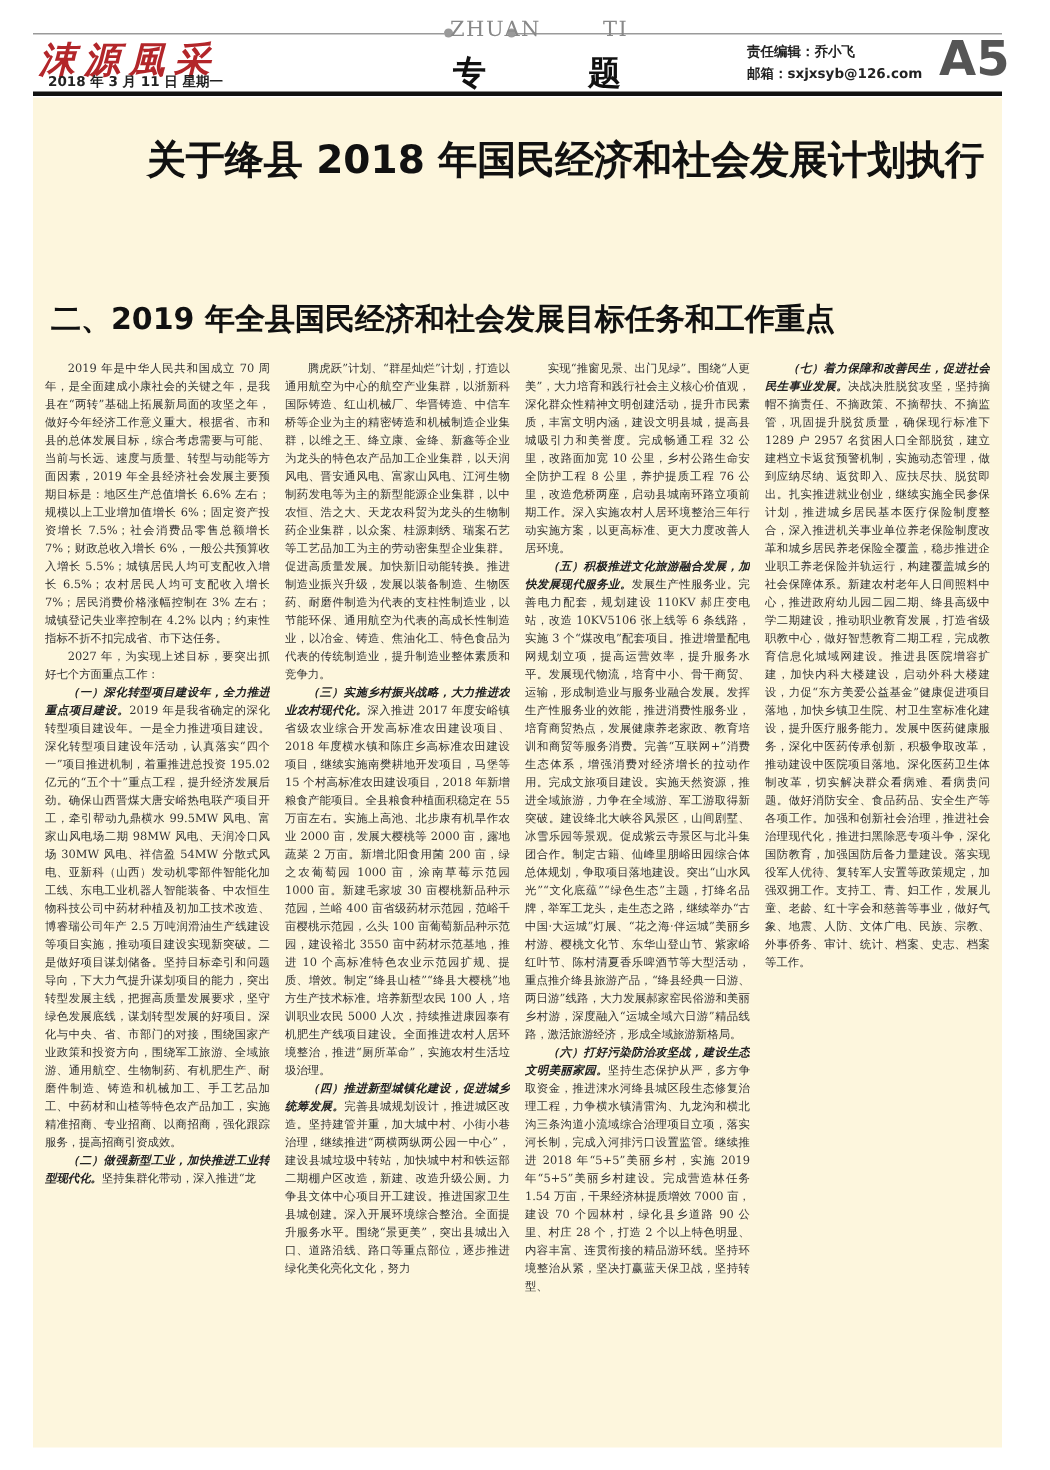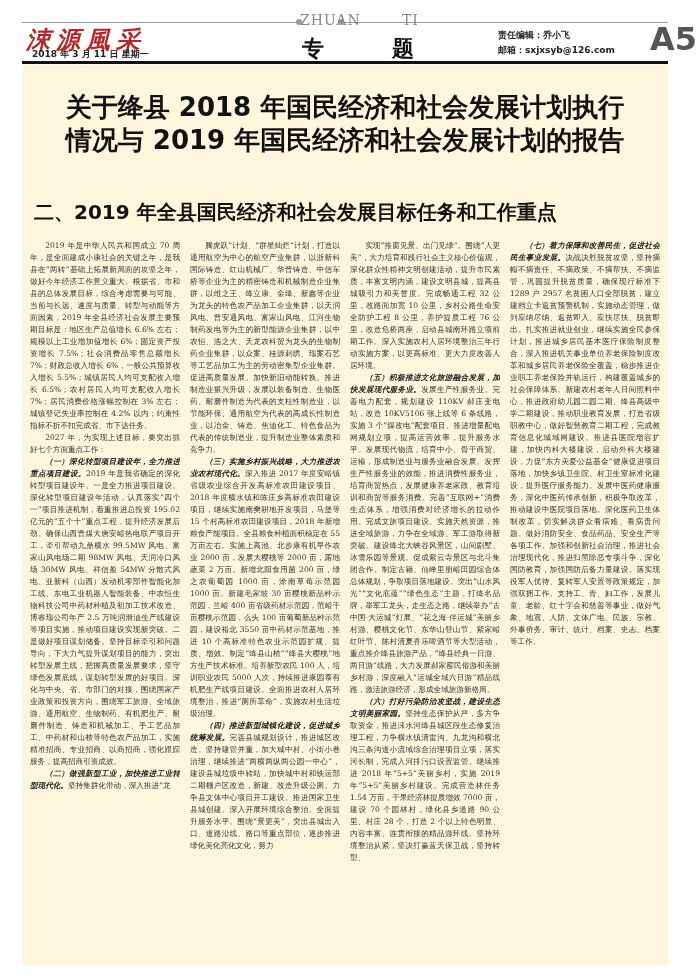--- a/index.html
+++ b/index.html
@@ -40,32 +40,32 @@
     font-family: "DejaVu Serif", serif; font-size: 22px; font-weight: bold; color: #111;
   }
   .section-char.a { left: 280px; }
   .section-char.b { left: 370px; }
   .editor {
     position: absolute; left: 476px; top: 28px;
     font-family: "DejaVu Sans", sans-serif; font-size: 9px; font-weight: bold; color: #222; line-height: 15px;
   }
   .page-no {
     position: absolute; left: 604px; top: 20px;
-    font-family: "DejaVu Sans", sans-serif; font-weight: bold; font-size: 32px; color: #555; margin-left: 24px;
+    font-family: "DejaVu Sans", sans-serif; font-weight: bold; font-size: 32px; color: #555;
   }
   .mast-rule {
     position: absolute; left: 22px; top: 61px; width: 646px; height: 3px; background: #111;
   }
   .paper {
     position: absolute; left: 22px; top: 65px; width: 646px; height: 900px;
     background: #fdf6dd;
   }
   .headline {
     position: absolute; left: 0; top: 26px; width: 646px; text-align: center;
-    font-family: "DejaVu Sans", sans-serif; font-weight: bold; font-size: 26px; line-height: 33px; color: #111;
+    font-family: "DejaVu Sans", sans-serif; font-weight: bold; font-size: 26px; line-height: 33px; color: #111; padding-left: 32px;
   }
   .subhead {
     position: absolute; left: 12px; top: 134px;
     font-family: "DejaVu Sans", sans-serif; font-weight: bold; font-size: 20px; color: #111;
   }
   .columns {
     position: absolute; left: 8px; top: 175px; width: 630px; height: 720px;
     display: flex; gap: 10px;
   }
   .col {
@@ -94,21 +94,20 @@
     <div>责任编辑：乔小飞</div>
     <div>邮箱：sxjxsyb@126.com</div>
   </div>
   <div class="page-no">A5</div>
 </div>
 <div class="mast-rule"></div>
 
 <div class="paper">
   <div class="headline">
     <div>关于绛县 2018 年国民经济和社会发展计划执行</div>
-    <div>情况与 2019 年国民经济和社会发展计划的报告</div>
   </div>
   <div class="subhead">二、2019 年全县国民经济和社会发展目标任务和工作重点</div>
   <div class="columns" id="columns">
       <div class="col">
         <p><span>2019 年是中华人民共和国成立 70 周年，是全面建成小康社会的关键之年，是我县在“两转”基础上拓展新局面的攻坚之年，做好今年经济工作意义重大。根据省、市和县的总体发展目标，综合考虑需要与可能、当前与长远、速度与质量、转型与动能等方面因素，2019 年全县经济社会发展主要预期目标是：地区生产总值增长 6.6% 左右；规模以上工业增加值增长 6%；固定资产投资增长 7.5%；社会消费品零售总额增长 7%；财政总收入增长 6%，一般公共预算收入增长 5.5%；城镇居民人均可支配收入增长 6.5%；农村居民人均可支配收入增长 7%；居民消费价格涨幅控制在 3% 左右；城镇登记失业率控制在 4.2% 以内；约束性指标不折不扣完成省、市下达任务。</span></p>
         <p><span>2027 年，为实现上述目标，要突出抓好七个方面重点工作：</span></p>
         <p><span class="h">（一）深化转型项目建设年，全力推进重点项目建设。</span><span>2019 年是我省确定的深化转型项目建设年。一是全力推进项目建设。深化转型项目建设年活动，认真落实“四个一”项目推进机制，着重推进总投资 195.02 亿元的“五个十”重点工程，提升经济发展后劲。确保山西晋煤大唐安峪热电联产项目开工，牵引帮动九鼎横水 99.5MW 风电、富家山风电场二期 98MW 风电、天润冷口风场 30MW 风电、祥信盈 54MW 分散式风电、亚新科（山西）发动机零部件智能化加工线、东电工业机器人智能装备、中农恒生物科技公司中药材种植及初加工技术改造、博睿瑞公司年产 2.5 万吨润滑油生产线建设等项目实施，推动项目建设实现新突破。二是做好项目谋划储备。坚持目标牵引和问题导向，下大力气提升谋划项目的能力，突出转型发展主线，把握高质量发展要求，坚守绿色发展底线，谋划转型发展的好项目。深化与中央、省、市部门的对接，围绕国家产业政策和投资方向，围绕军工旅游、全域旅游、通用航空、生物制药、有机肥生产、耐磨件制造、铸造和机械加工、手工艺品加工、中药材和山楂等特色农产品加工，实施精准招商、专业招商、以商招商，强化跟踪服务，提高招商引资成效。</span></p>
         <p><span class="h">（二）做强新型工业，加快推进工业转型现代化。</span><span>坚持集群化带动，深入推进“龙</span></p>
       </div>
       <div class="col">

